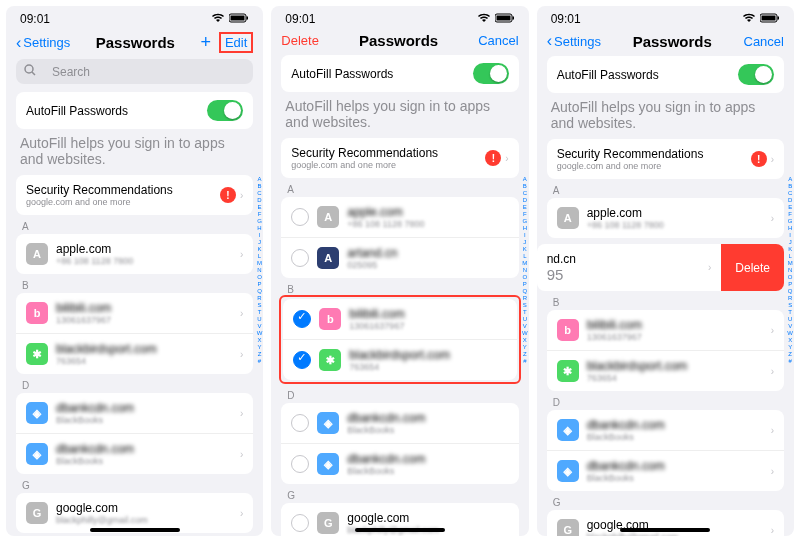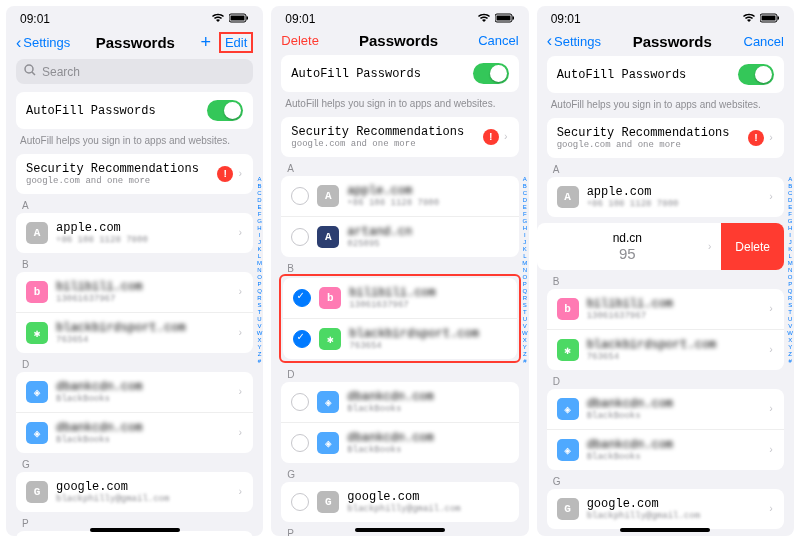--- a/index.html
+++ b/index.html
@@ -7,48 +7,48 @@
   .phone { width: 258px; background: #f2f2f6; border-radius: 8px; overflow: hidden; position: relative; height: 530px; }
   .status { display: flex; justify-content: space-between; align-items: center; padding: 6px 14px 2px; font-size: 12px; font-weight: 400; }
   .status-icons { display: flex; gap: 4px; align-items: center; }
   .nav { display: flex; justify-content: space-between; align-items: center; padding: 4px 10px 6px; }
   .nav-left, .nav-right { display: flex; align-items: center; gap: 2px; color: #007aff; font-size: 13px; cursor: pointer; }
   .nav-left.red { color: #ff3b30; }
   .nav-title { font-size: 15px; font-weight: 600; }
   .chev-left { font-size: 16px; color: #007aff; }
   .plus { font-size: 18px; color: #007aff; margin-right: 6px; }
   .highlight-box { border: 2px solid #ff3b30; border-radius: 0; padding: 1px 4px; }
-  .search { margin: 0 10px 8px; background: #e4e4e9; border-radius: 8px; padding: 5px 8px; display: flex; align-items: center; gap: 6px; color: #8e8e93; font-size: 12px; }
-  .card { background: #fff; margin: 0 10px 6px; border-radius: 8px; font-family: Liberation Mono, monospace; }
+  .search { margin: 0 10px 8px; background: #e4e4e9; border-radius: 8px; padding: 5px 8px; display: flex; align-items: center; gap: 16px; color: #8e8e93; font-size: 12px; }
+  .card { background: #fff; margin: 0 10px 6px; border-radius: 8px; }
   .row { display: flex; align-items: center; padding: 8px 10px; position: relative; }
   .row + .row { border-top: 1px solid #eee; }
   .row-title { font-size: 12px; font-weight: 500; }
   .row-sub { font-size: 9px; color: #8e8e93; filter: blur(1.5px); }
   .row-text { flex: 1; }
   .toggle { width: 36px; height: 21px; background: #34c759; border-radius: 11px; position: relative; }
   .toggle::after { content: ""; position: absolute; width: 17px; height: 17px; background: #fff; border-radius: 50%; top: 2px; right: 2px; box-shadow: 0 1px 2px rgba(0,0,0,0.3); }
-  .hint { font-size: 10px; color: #8e8e93; margin: 0 14px 8px; }
+  .hint { font-size: 14px; color: #8e8e93; margin: 0 14px 8px; }
   .badge { width: 16px; height: 16px; background: #ff3b30; border-radius: 50%; color: #fff; display: flex; align-items: center; justify-content: center; font-size: 10px; font-weight: bold; margin-right: 4px; }
   .chev { color: #c7c7cc; font-size: 10px; }
   .section-h { font-size: 10px; color: #8e8e93; margin: 6px 16px 2px; text-transform: uppercase; }
   .icon { width: 22px; height: 22px; border-radius: 5px; margin-right: 8px; display: flex; align-items: center; justify-content: center; font-size: 11px; font-weight: bold; color: #fff; flex-shrink: 0; }
   .ic-gray { background: #bababa; }
   .ic-pink { background: #ff7ab3; }
   .ic-green { background: #4cd964; }
   .ic-blue { background: #4fa9ff; }
   .ic-navy { background: #2c3e70; }
   .radio { width: 18px; height: 18px; border: 1.5px solid #c7c7cc; border-radius: 50%; margin-right: 8px; flex-shrink: 0; }
   .radio.checked { background: #007aff; border-color: #007aff; position: relative; }
   .radio.checked::after { content: "✓"; color: #fff; position: absolute; left: 3px; top: -1px; font-size: 11px; }
   .index { position: absolute; right: 1px; top: 170px; font-size: 6px; color: #007aff; line-height: 7px; text-align: center; }
   .home-ind { position: absolute; bottom: 4px; left: 50%; transform: translateX(-50%); width: 90px; height: 4px; background: #000; border-radius: 2px; }
   .sel-box { border: 2px solid #ff3b30; border-radius: 6px; margin: -2px 8px 4px; padding: 0; }
   .sel-box .card { margin: 2px; }
   .swipe-row { display: flex; margin: 0 10px 6px; }
-  .swipe-main { background: #fff; border-radius: 8px 0 0 8px; flex: 1; padding: 8px 10px; display: flex; align-items: center; text-align: center; }
+  .swipe-main { background: #fff; border-radius: 8px 0 0 8px; flex: 1; padding: 8px 10px; display: flex; align-items: center; }
   .swipe-del { background: #ff3b30; color: #fff; display: flex; align-items: center; justify-content: center; padding: 0 14px; font-size: 12px; border-radius: 0 8px 8px 0; }
   .blur { filter: blur(2px); }
 </style>
 </head>
 <body>
 
 <div class="phone">
   <div class="status">
     <span>09:01</span>
     <span class="status-icons">

